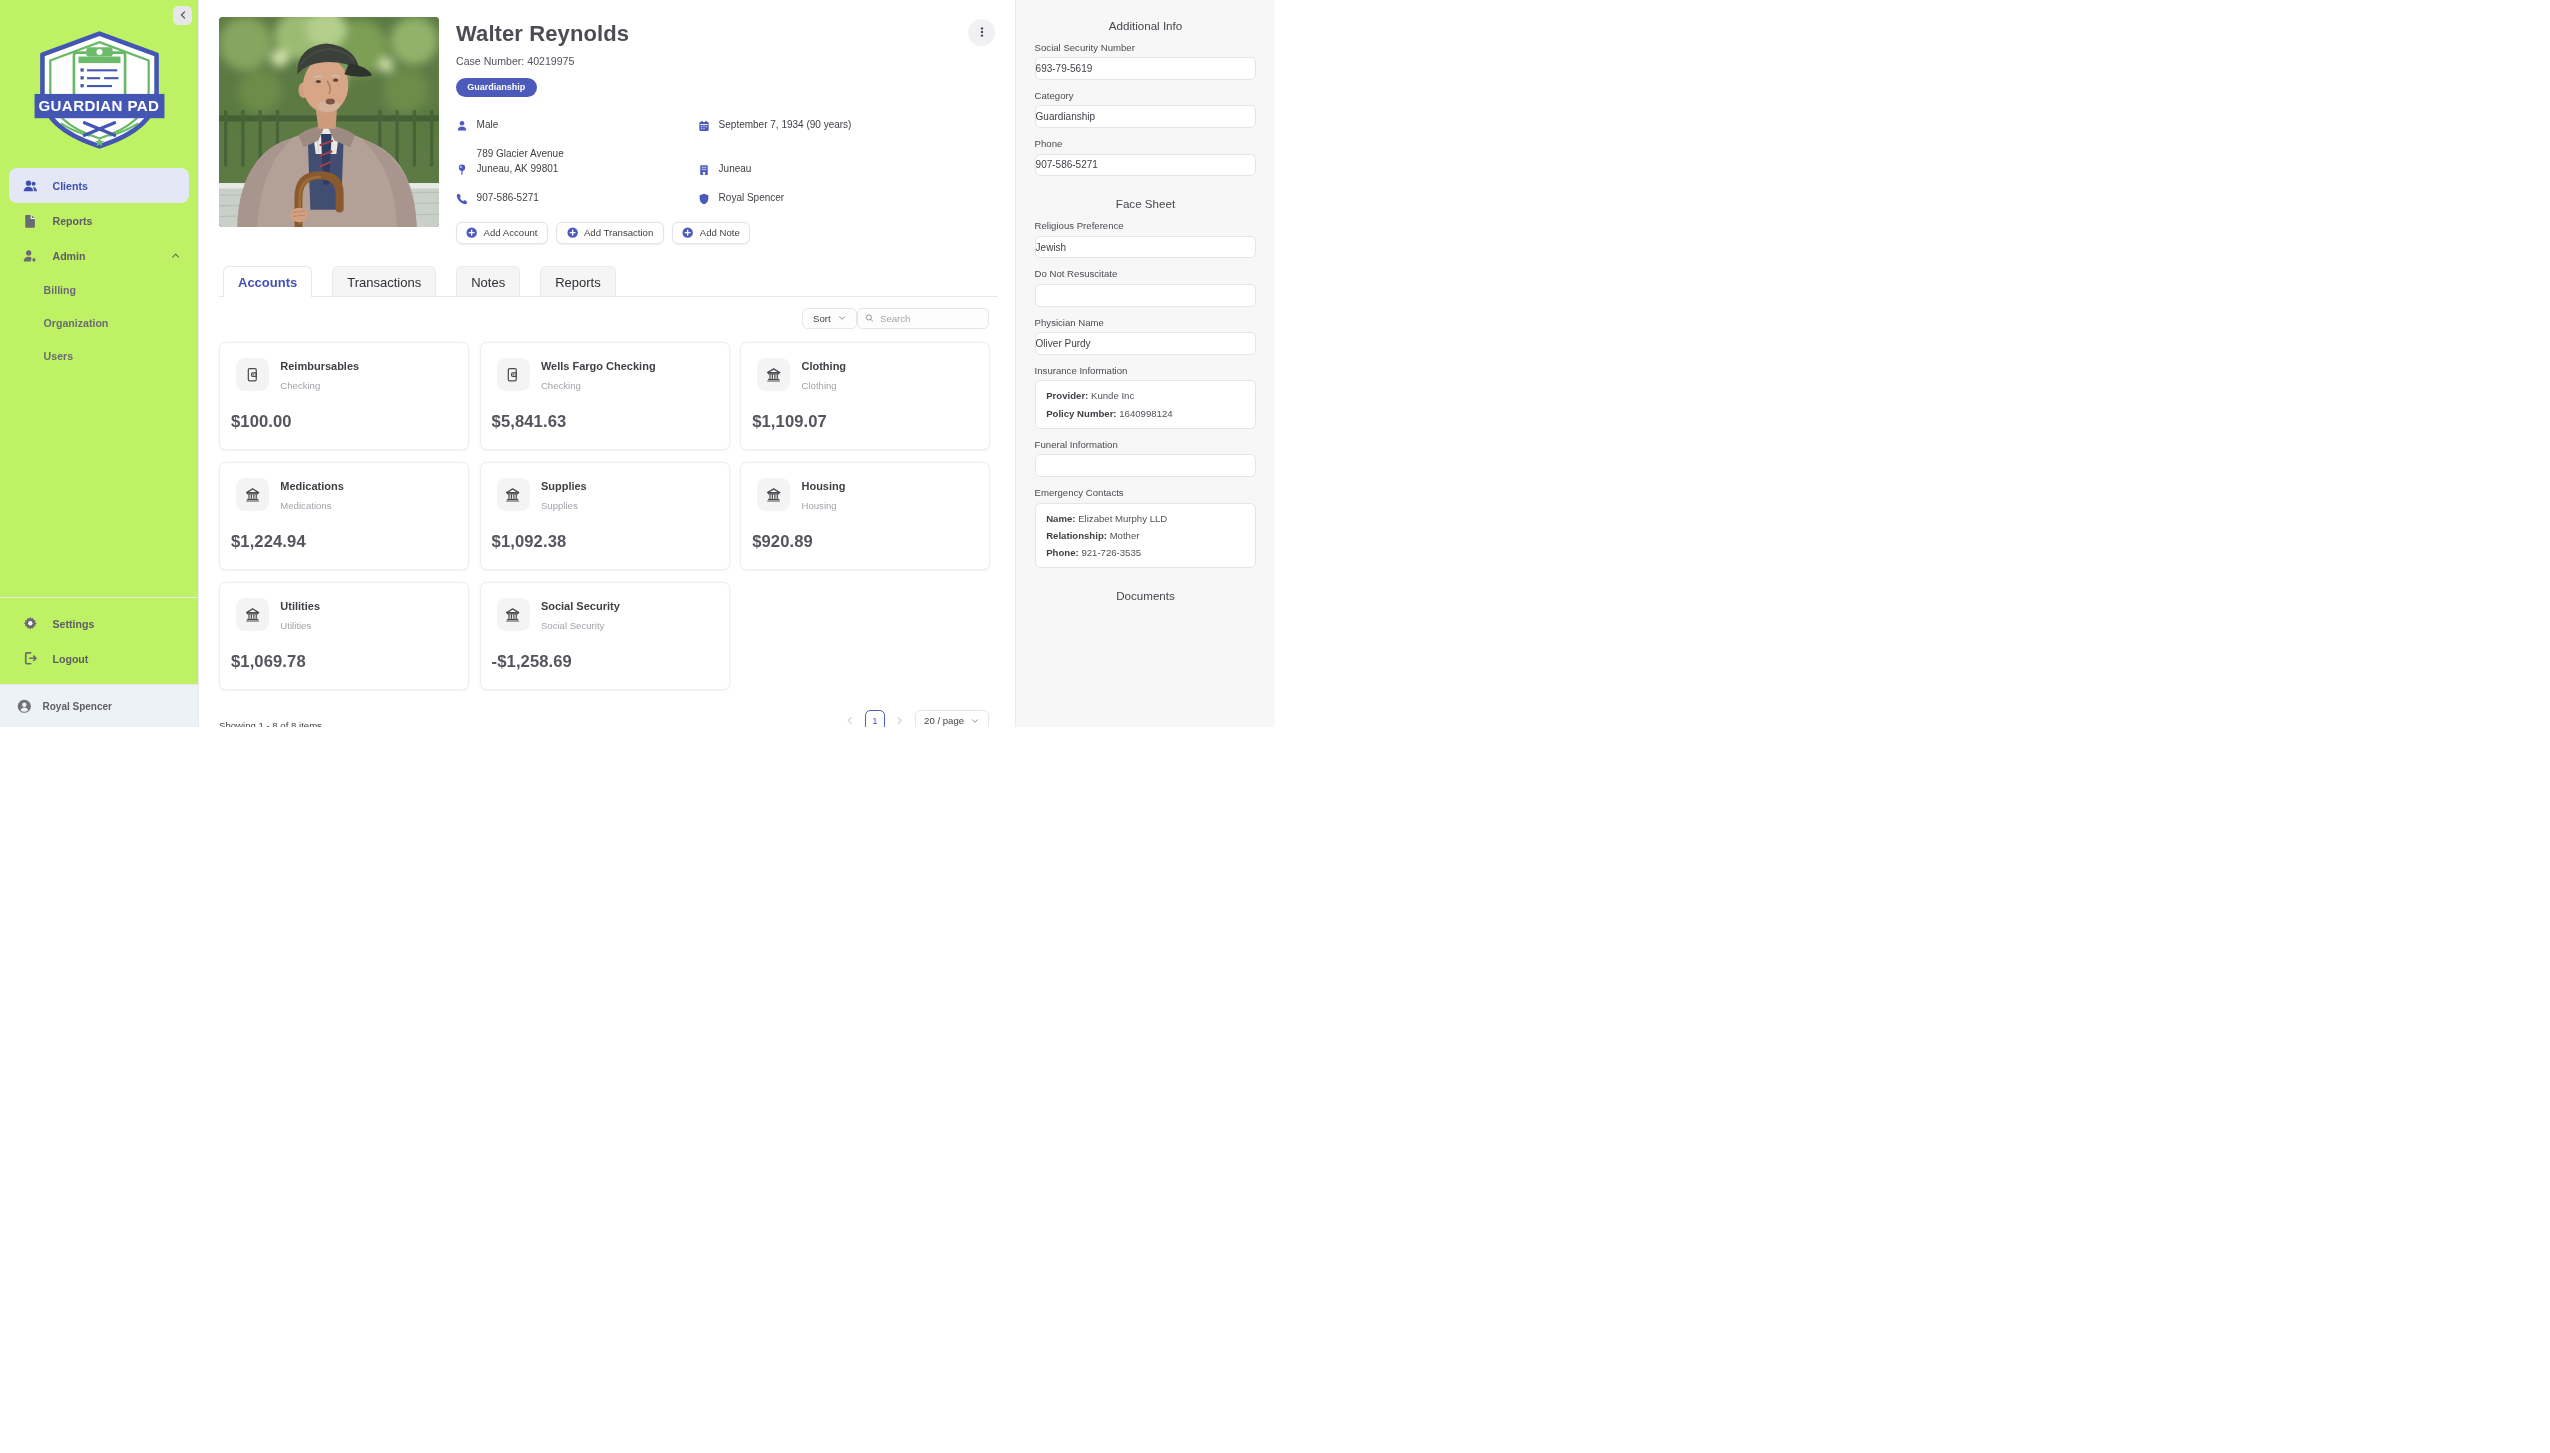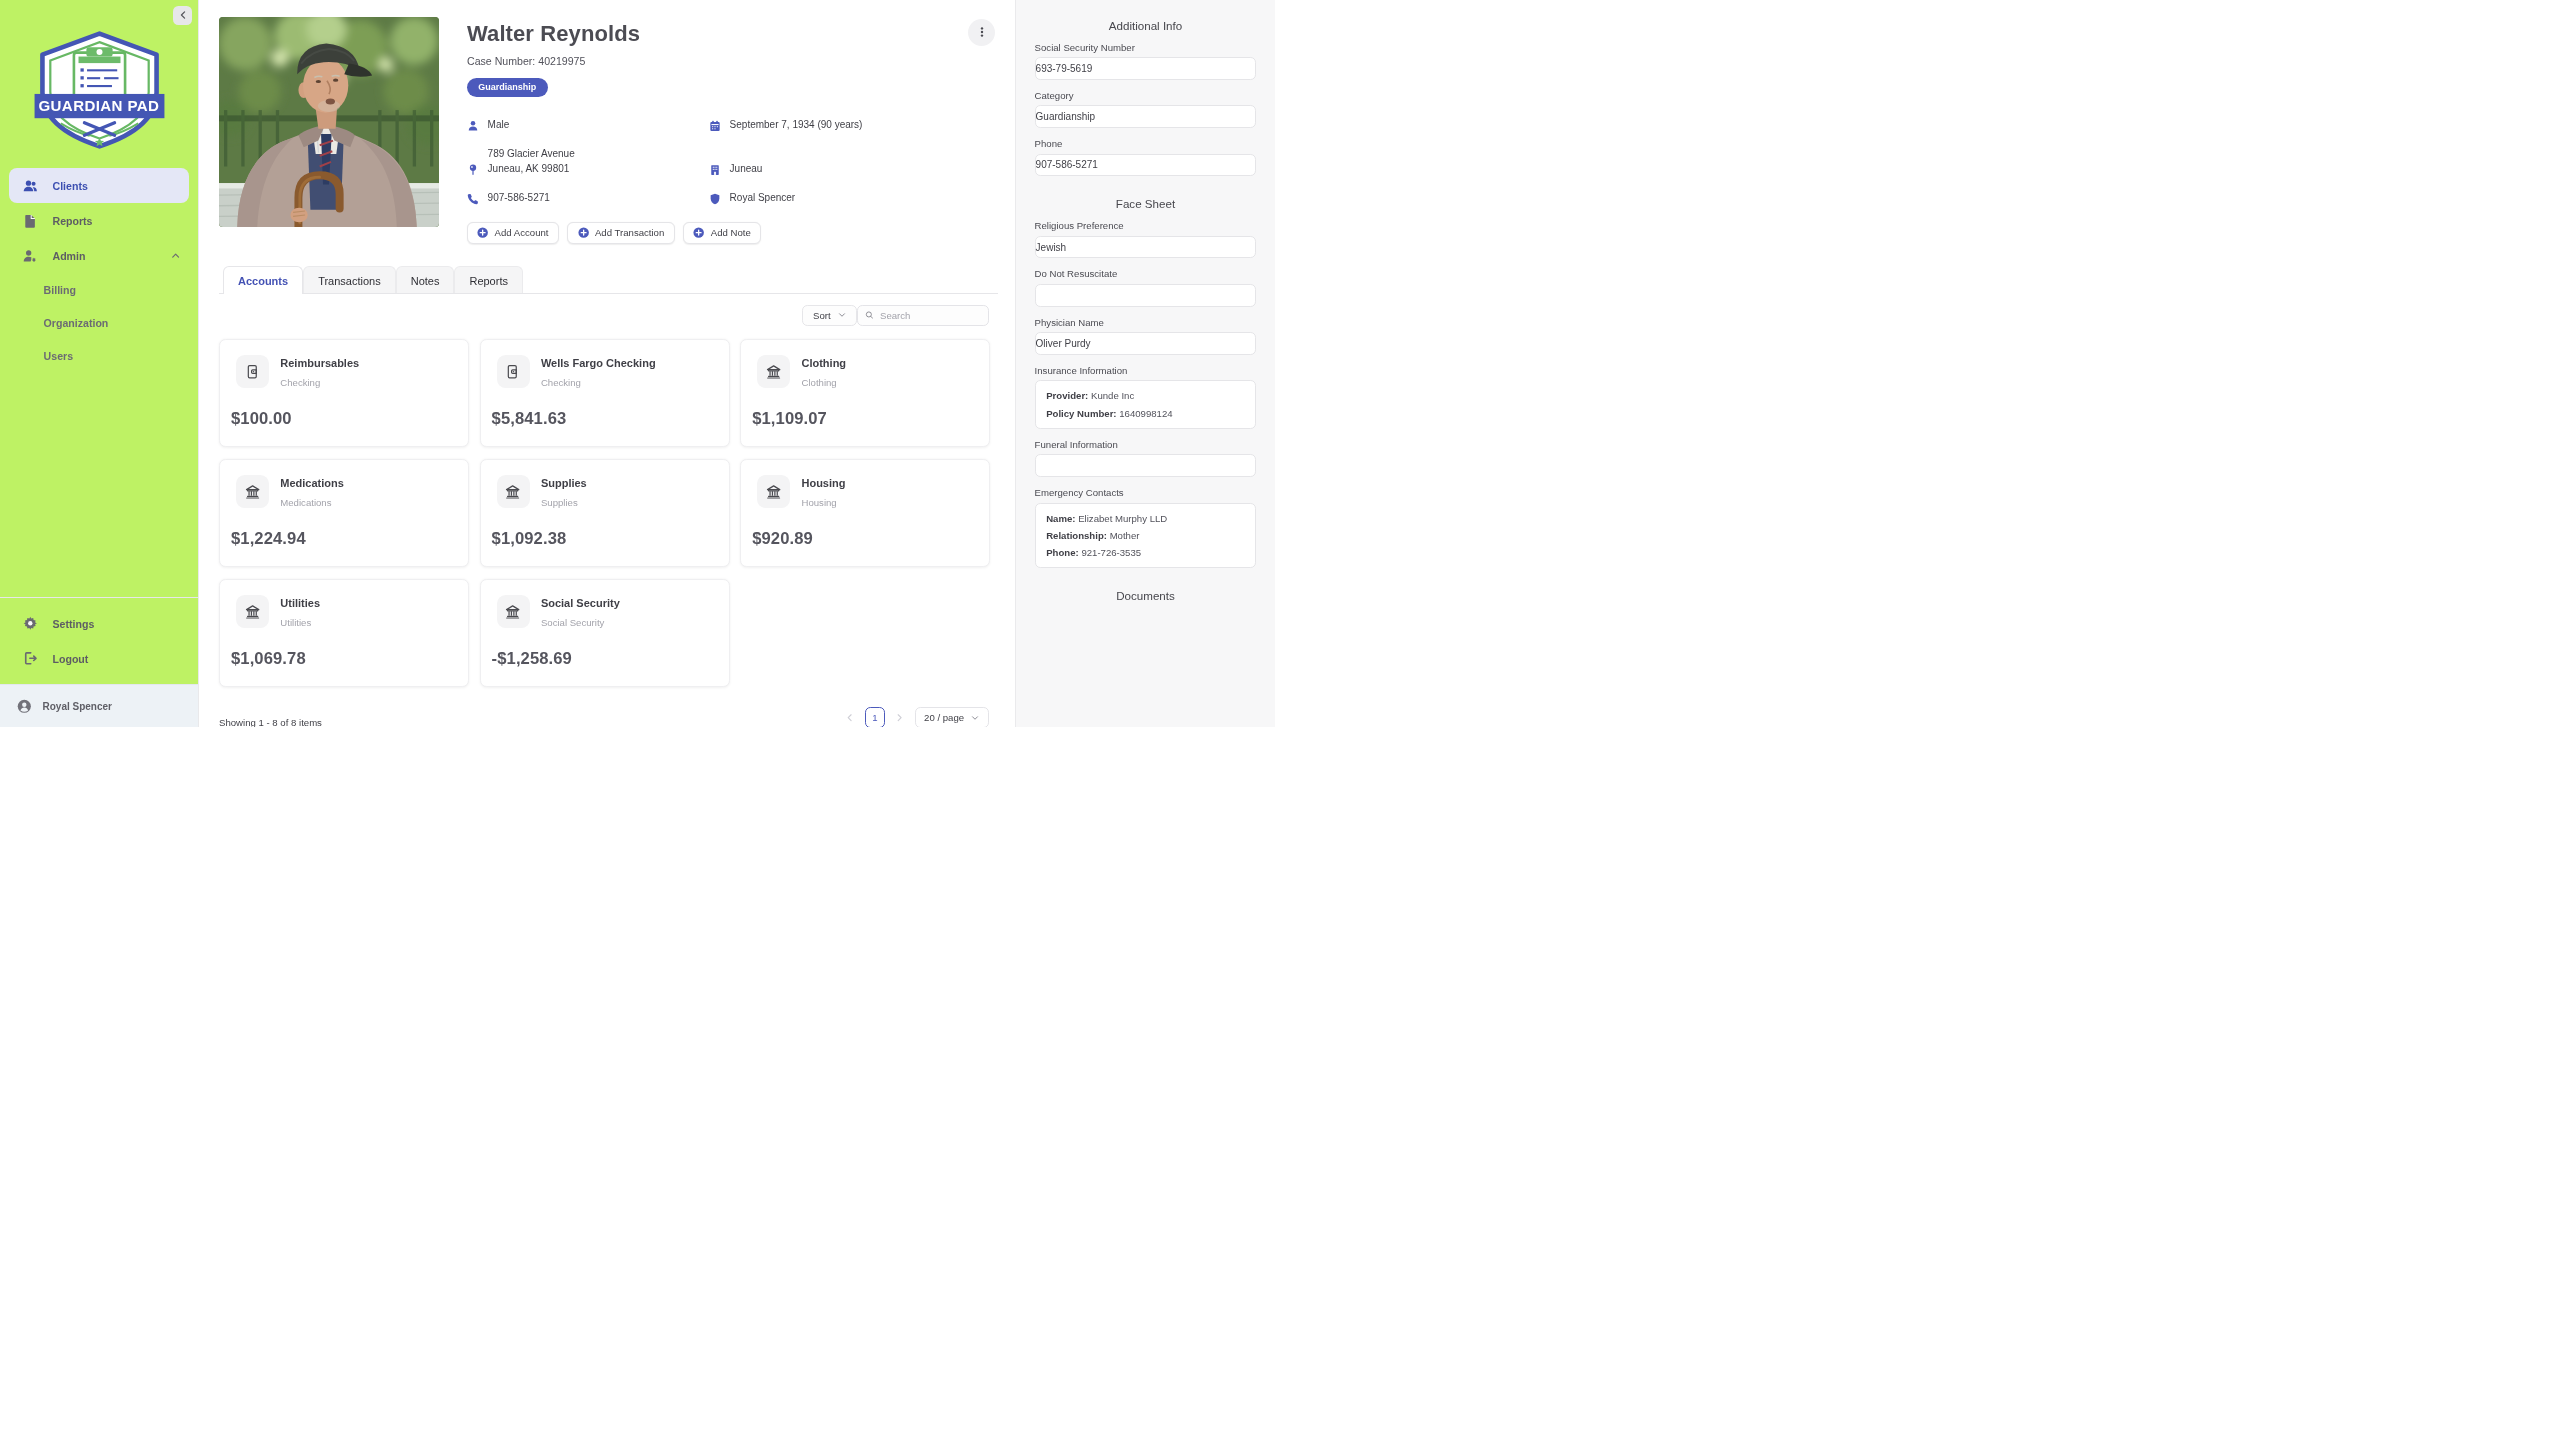--- a/index.html
+++ b/index.html
@@ -20,36 +20,36 @@
   .nav-item.active .ic{color:#3c4fb1}
   .nav-item .grow{flex:1}
   .chev{width:9.3px;height:9.3px;color:#6a6a71}
   .subnav-item{height:33px;display:flex;align-items:center;padding-left:35px;font-size:10.6px;font-weight:700;color:#6b6b73;border-radius:8px;cursor:pointer}
   .sidebar-footer{margin-top:auto;padding:8px 8.6px 0;border-top:0.7px solid #e7e7ea}
   .user-strip{margin-top:8px;background:#edf2f6;border-top:0.7px solid #e3e8ee;height:43px;display:flex;align-items:center;padding:0 16.6px;font-size:10px;font-weight:700;color:#5f5f66}
   .user-strip .ic{width:14.6px;height:14.6px;color:#72727a;margin-right:11.3px}
 
   
   .main{flex:1 1 auto;min-width:0;padding:17.3px 17.3px 0 20px;display:flex;flex-direction:column}
-  .header{display:flex;gap:28px}
+  .header{display:flex;gap:17px}
   .photo{flex:0 0 220px;width:220px;height:210px;border-radius:4px;overflow:hidden;background:#5d7a45}
   .head-right{flex:1;position:relative;padding-top:4px}
   .client-name{font-size:22px;font-weight:700;color:#4c4c53;letter-spacing:0.1px}
   .case{margin-top:8px;font-size:10.6px;color:#52525b}
   .badge{display:inline-block;margin-top:10.6px;background:#4c5abc;color:#fff;font-size:9px;font-weight:700;padding:4.6px 11.3px;border-radius:11.3px}
   .kebab{position:absolute;top:1.3px;right:2.7px;width:27px;height:27px;border-radius:50%;background:#f1f1f3;border:none;display:flex;align-items:center;justify-content:center;color:#4b4b52;cursor:pointer}
   .info-grid{margin-top:20px;display:grid;grid-template-columns:242px 1fr;row-gap:14px}
   .info-item{display:flex;font-size:10px;color:#3f3f46;align-items:flex-end;line-height:1.5}
   .info-item .ic{width:12px;height:12px;color:#4c5abc;flex:0 0 12px;margin:1.3px 8.6px 0 0}
   .actions{margin-top:16.6px;display:flex;gap:8.6px}
   .btn{display:flex;align-items:center;gap:6px;background:#fff;border:0.7px solid #e5e5e8;border-radius:6px;height:22.6px;padding:0 9.3px;font-size:9.6px;color:#3f3f46;box-shadow:0 0.7px 1.3px rgba(0,0,0,.07);cursor:pointer;font-family:inherit}
   .btn .ic{width:11.3px;height:11.3px;color:#4c5abc}
 
   .tabs{margin-top:22px;display:flex;border-bottom:0.7px solid #e6e6e9;padding-left:4px}
-  .tab{position:relative;margin-right:0;padding:7.3px 14px 6.6px;font-size:11px;color:#2f2f35;background:#f5f5f6;border:0.7px solid #ebebed;border-bottom:none;border-radius:6px 6px 0 0;cursor:pointer}
+  .tab{position:relative;margin-right:20px;padding:7.3px 14px 6.6px;font-size:13px;color:#2f2f35;background:#f5f5f6;border:0.7px solid #ebebed;border-bottom:none;border-radius:6px 6px 0 0;cursor:pointer}
   .tab.active{background:#fff;color:#4452b4;font-weight:700;border-color:#e6e6e9;margin-bottom:-0.7px;padding-bottom:7.3px}
 
   .toolbar{margin-top:10.6px;width:770px;display:flex;justify-content:flex-end;align-items:center}
   .sort-btn{display:flex;align-items:center;gap:7.3px;height:21px;padding:0 10px;background:#fdfdfd;border:0.7px solid #e6e6e9;border-radius:5.3px;font-size:9.6px;color:#3f3f46;cursor:pointer;font-family:inherit}
   .sort-btn .chev,.psize .chev{width:8px;height:8px;color:#8d8d95}
   .search{display:flex;align-items:center;width:132px;height:21px;border:0.7px solid #e4e4e8;border-radius:5.3px;background:#fdfdfd;padding:0 6.6px;color:#82828a}
   .search .ic{width:10px;height:10px;margin-right:4.6px}
   .search input{border:none;outline:none;background:transparent;font-size:9.6px;width:100%;color:#3f3f46;font-family:Liberation Sans, sans-serif}
   .search input::placeholder{color:#a3a3ab}
 

